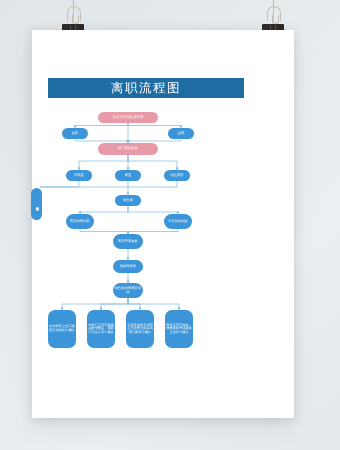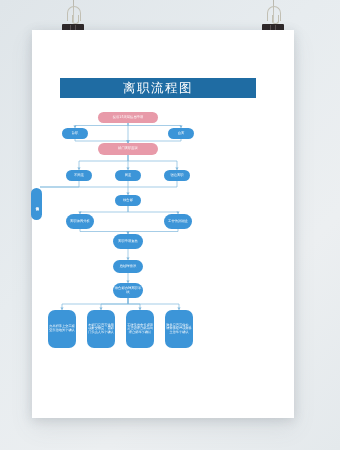--- a/index.html
+++ b/index.html
@@ -43,21 +43,21 @@
   
   .poster{
     position:absolute;left:32px;top:30px;width:262px;height:388px;
     background:#fff;
     box-shadow:0 2px 10px rgba(90,100,110,.20),0 10px 22px rgba(90,100,110,.10);
   }
   .poster-inner{position:absolute;left:8px;top:8px;right:8px;bottom:8px;background:#fff;}
 
   
   .title-bar{
-    position:absolute;left:20px;top:40px;width:196px;height:20px;
+    position:absolute;left:8px;top:40px;width:196px;height:20px;
     background:#1f6ca3;display:flex;align-items:center;justify-content:center;
   }
   .title-bar .t{
     color:#fff;font-size:12.5px;letter-spacing:1.5px;font-weight:400;
     font-family:"DejaVu Serif","Liberation Serif",serif;
   }
 
   
   .flow{position:absolute;left:0;top:0;width:246px;height:372px;}
   .flow svg{position:absolute;left:0;top:0;}

